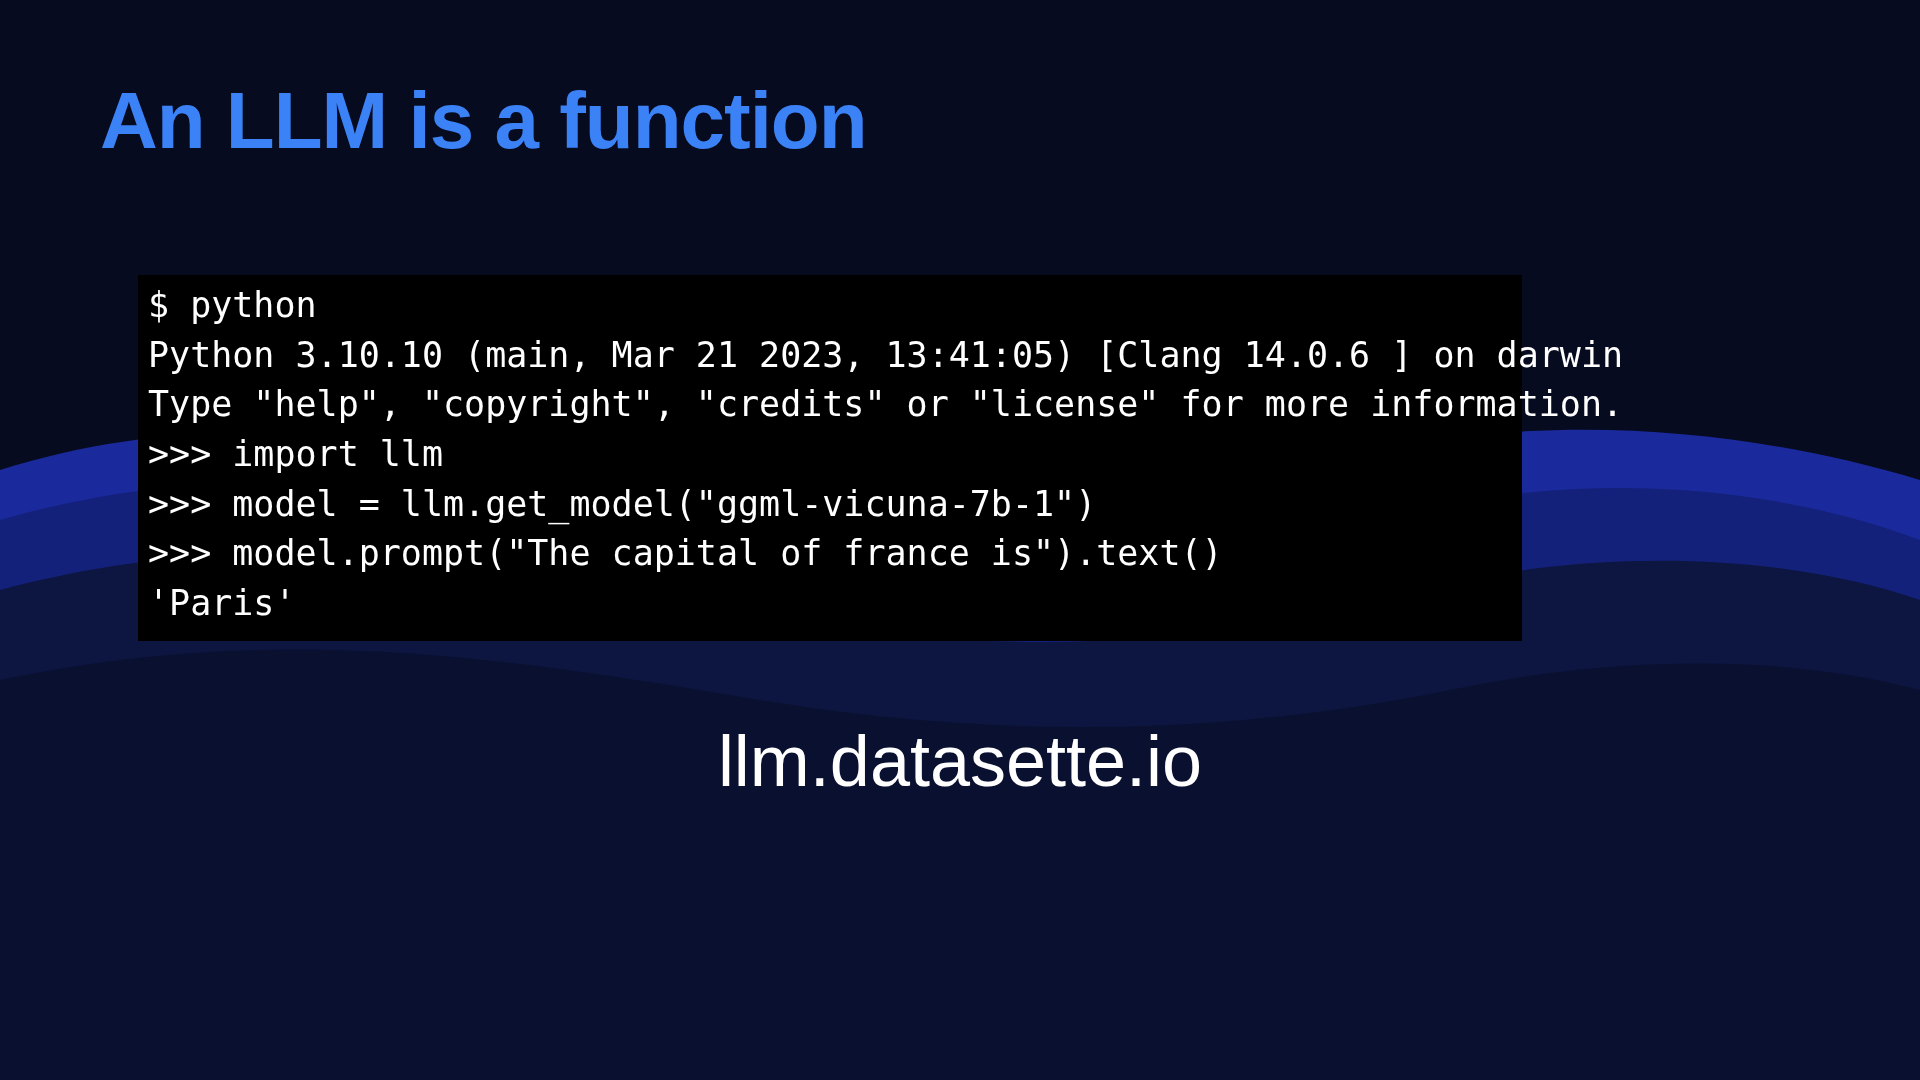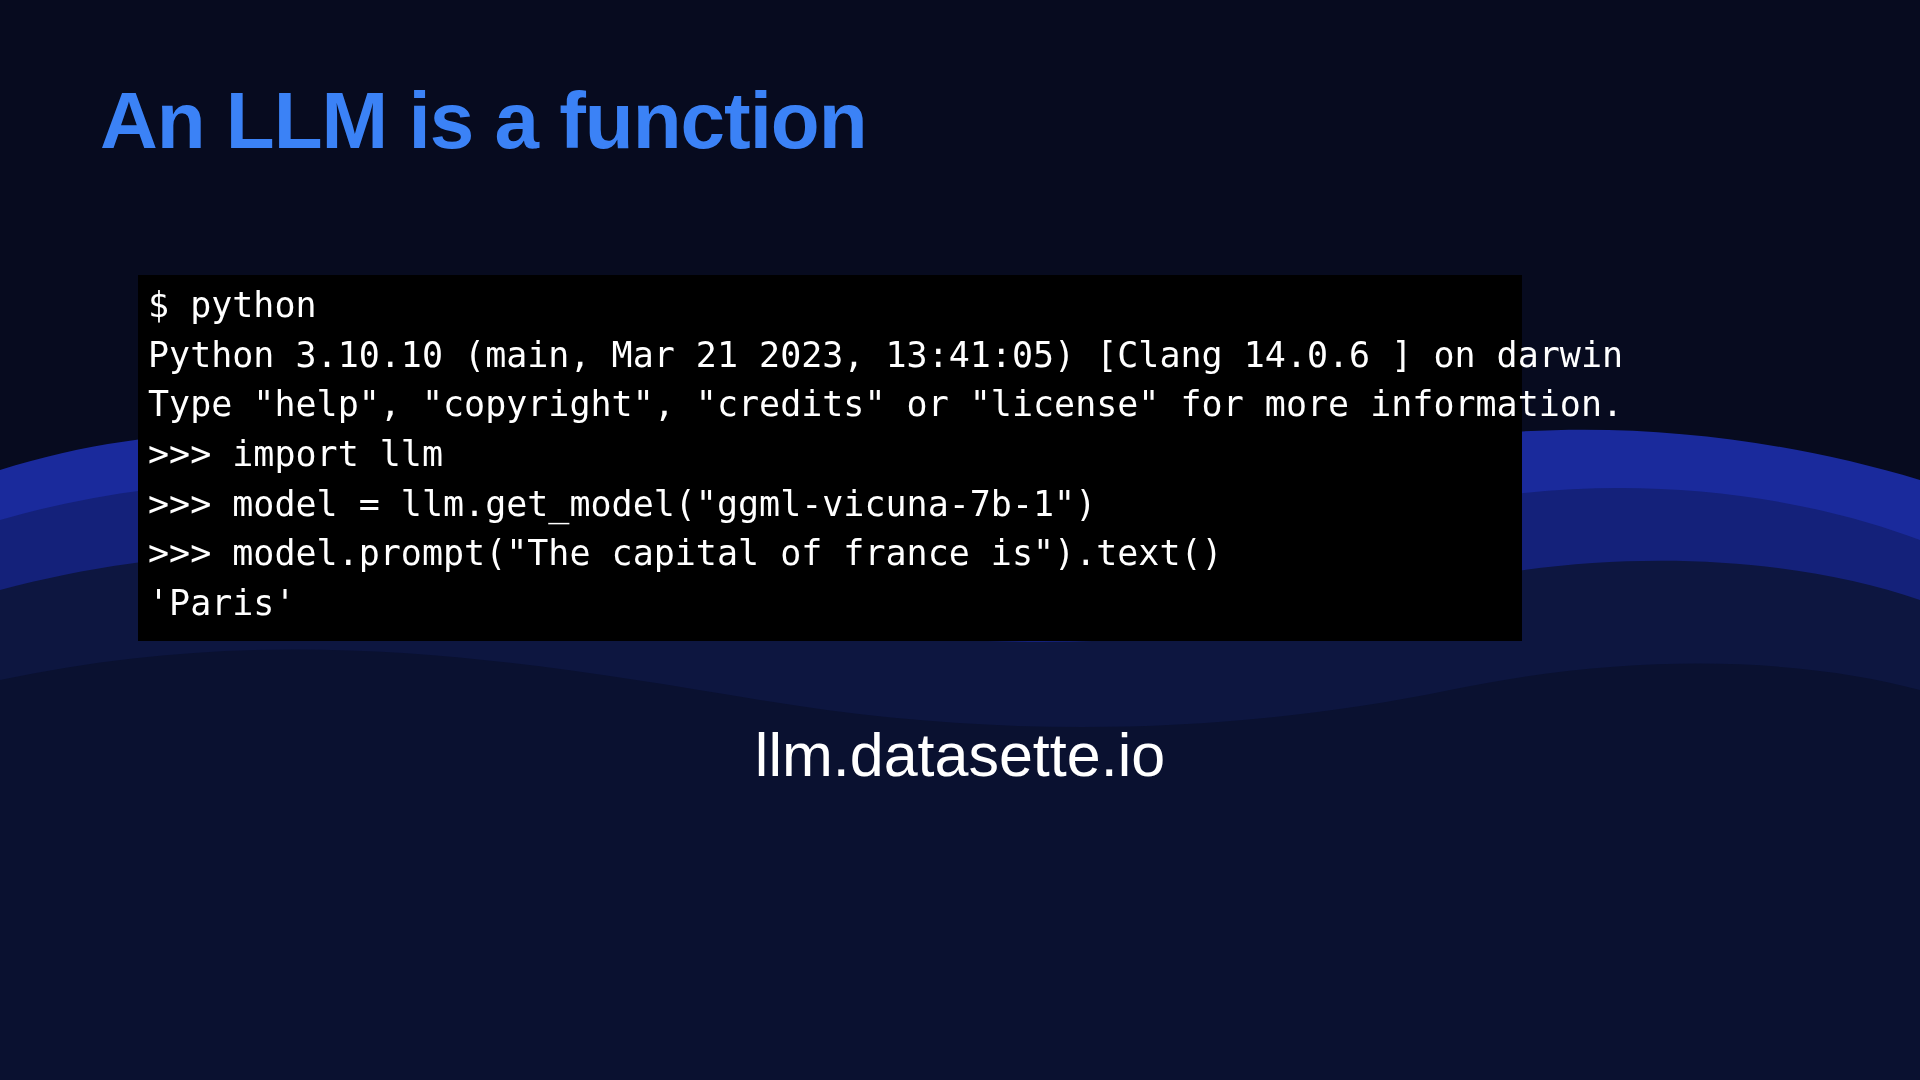--- a/index.html
+++ b/index.html
@@ -50,21 +50,21 @@
     color: #ffffff;
     white-space: pre;
   }
   .footer-link {
     position: absolute;
     top: 720px;
     left: 0;
     right: 0;
     text-align: center;
     color: #ffffff;
-    font-size: 61px;
+    font-size: 72px;
     font-weight: 400;
   }
 </style>
 </head>
 <body>
 
 <svg class="wave-bg" viewBox="0 0 1920 1080" preserveAspectRatio="none">
   <rect x="0" y="0" width="1920" height="1080" fill="#070b1f"></rect>
   <path d="M0,470 C220,400 430,440 650,500 C870,560 1090,540 1300,470 C1500,410 1720,420 1920,480 L1920,1080 L0,1080 Z" fill="#1a2a9c"></path>
   <path d="M0,520 C240,450 460,490 700,550 C940,610 1160,590 1380,520 C1560,470 1760,480 1920,540 L1920,1080 L0,1080 Z" fill="#14217a"></path>

